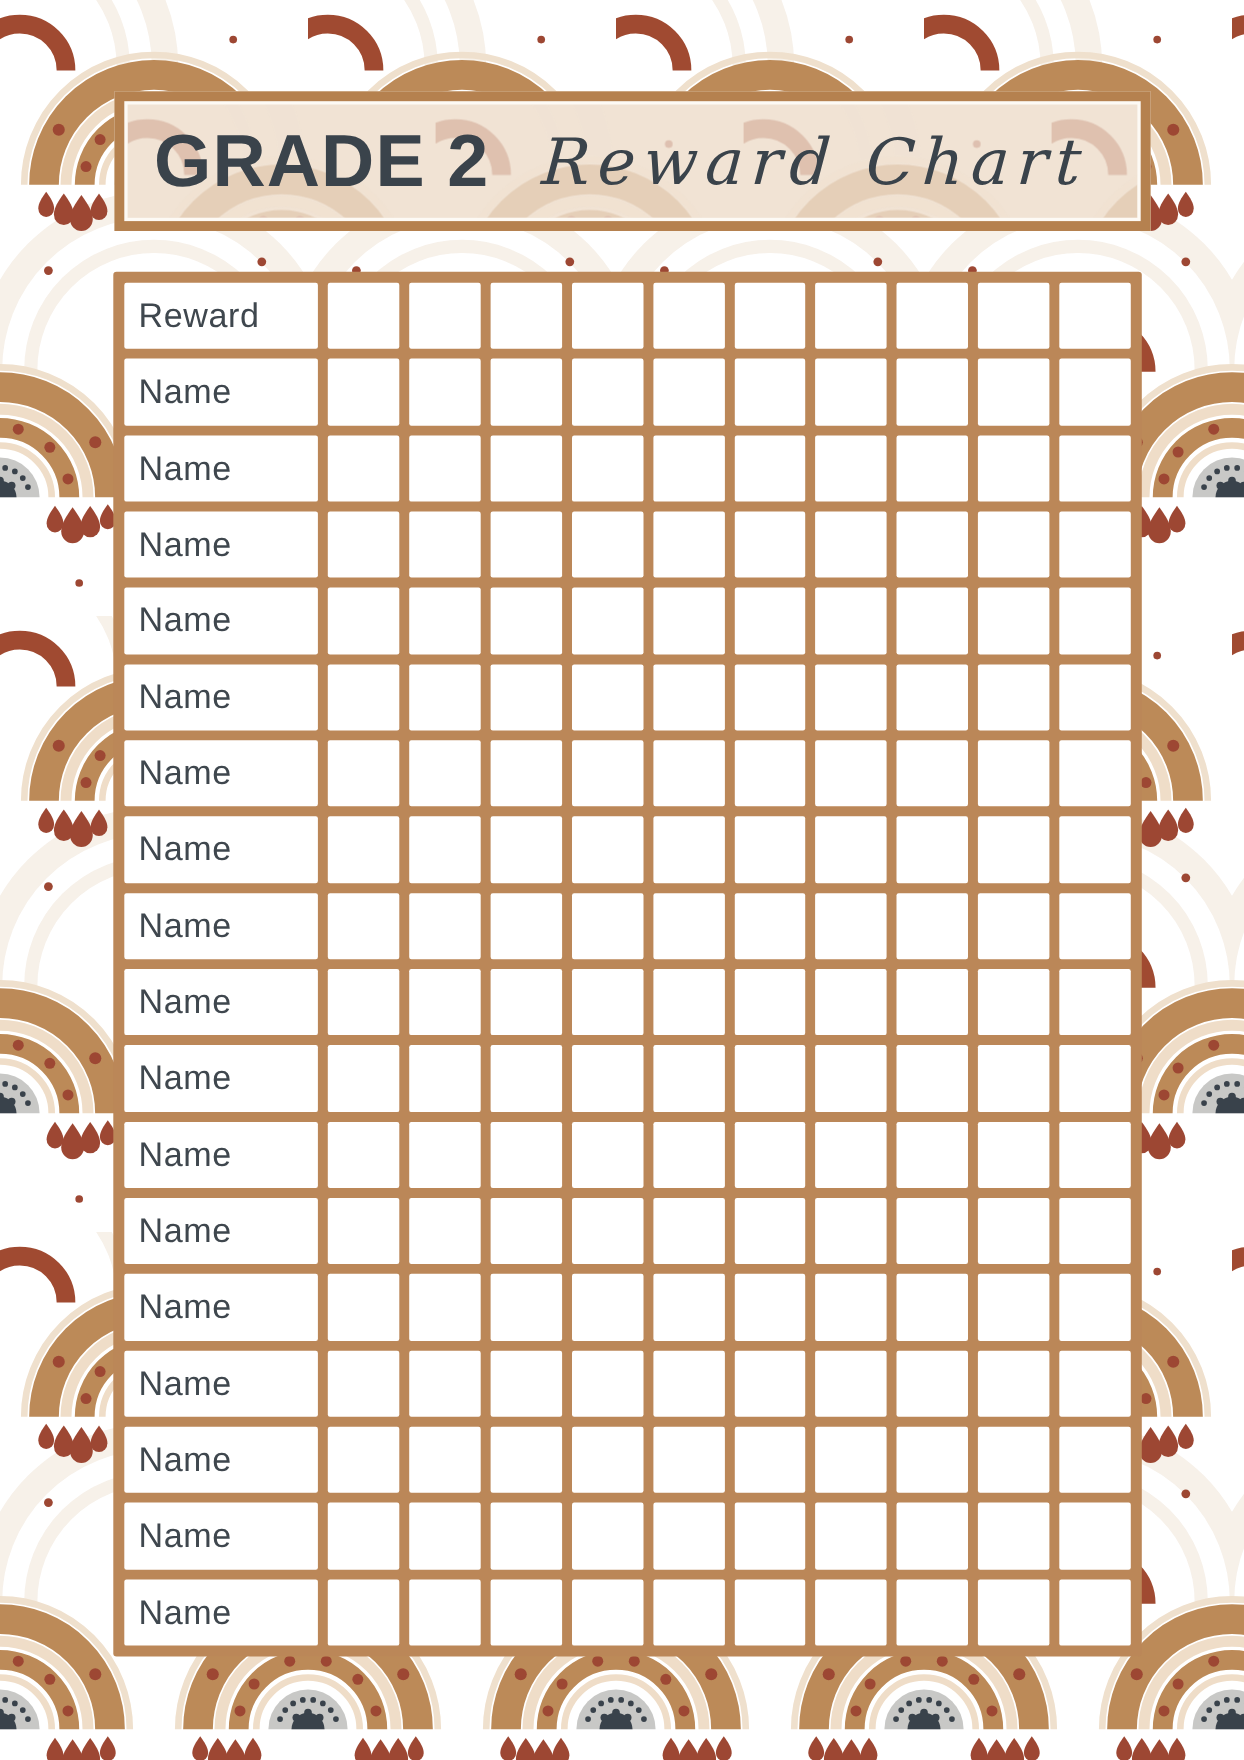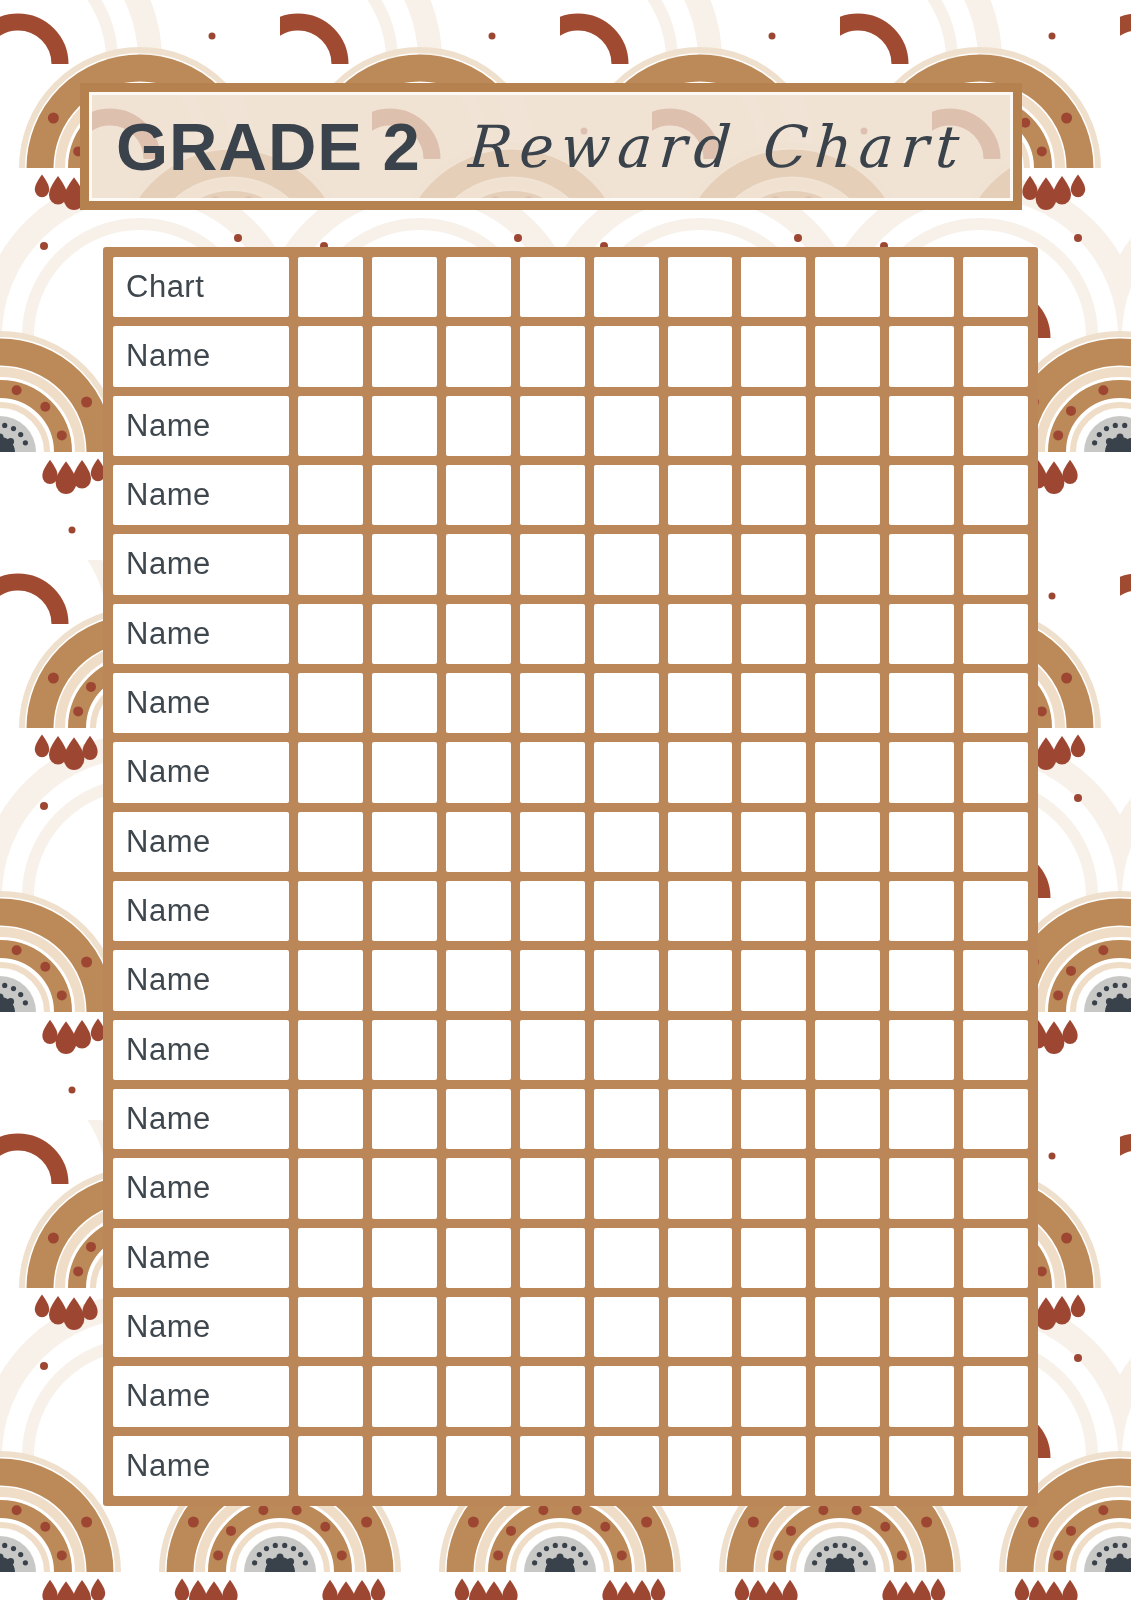--- a/index.html
+++ b/index.html
@@ -1,21 +1,21 @@
 <!DOCTYPE html>
 <html style="--page_bg: #ffffff; --tan: #bb8758; --banner_border: #b5814f; --banner_bg: #f1e3d4; --slate: #3a434b; --name_text: #3f474e; --cell_bg: #ffffff; --rust: #9d4733; --gray: #c8c8c6; --cream_stripe: #efddc8;"><head>
 <meta charset="utf-8">
 <style>
   html,body{margin:0;padding:0;}
   body{width:1131px;height:1600px;background:#ffffff;font-family:"Liberation Sans",sans-serif;}
   .page{position:relative;width:1131px;height:1600px;overflow:hidden;background:var(--page_bg,#ffffff);}
   .bg{position:absolute;left:0;top:0;width:1131px;height:1600px;display:block;}
 
   
-  .banner{position:absolute;left:80px;top:83px;width:942px;height:127px;
+  .banner{position:absolute;left:104px;top:83px;width:942px;height:127px;
           background:#fdfaf5;border:9px solid var(--banner_border,#b5814f);box-sizing:border-box;}
   .banner-inner{position:absolute;inset:3px;background:var(--banner_bg,#f1e3d4);overflow:hidden;
           display:flex;align-items:center;}
   .banner-pattern{position:absolute;inset:0;width:100%;height:100%;opacity:.22;}
   .grade-title{position:relative;margin-left:24px;font-family:"Liberation Sans",sans-serif;
           font-weight:900;font-size:67px;letter-spacing:1px;color:var(--slate,#3a434b);white-space:nowrap;}
   .script-title{position:relative;margin-left:48px;font-family:"DejaVu Serif",serif;
           font-style:italic;font-weight:400;font-size:58px;letter-spacing:7px;
           color:var(--slate,#3a434b);white-space:nowrap;transform:skewX(-4deg);}
 
@@ -103,21 +103,21 @@
     <div class="banner-inner">
       <svg class="banner-pattern" xmlns="http://www.w3.org/2000/svg">
         <rect x="-40" y="-60" width="1000" height="400" fill="url(#tile)"></rect>
       </svg>
       <span class="grade-title">GRADE 2</span>
       <span class="script-title">Reward Chart</span>
     </div>
   </div>
 
   <div class="reward-table">
-      <div class="name-cell">Chart</div>
+      <div class="name-cell">Reward</div>
       <div class="reward-cell"></div>
       <div class="reward-cell"></div>
       <div class="reward-cell"></div>
       <div class="reward-cell"></div>
       <div class="reward-cell"></div>
       <div class="reward-cell"></div>
       <div class="reward-cell"></div>
       <div class="reward-cell"></div>
       <div class="reward-cell"></div>
       <div class="reward-cell"></div>

